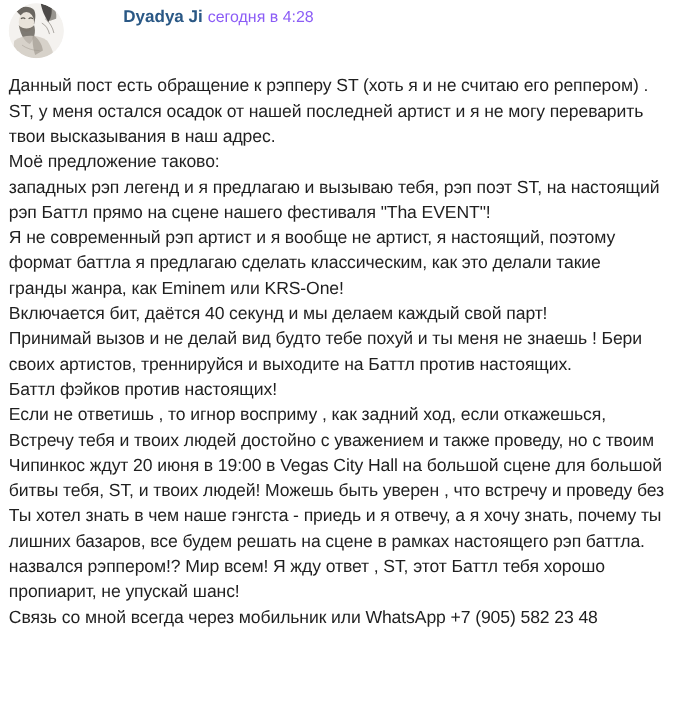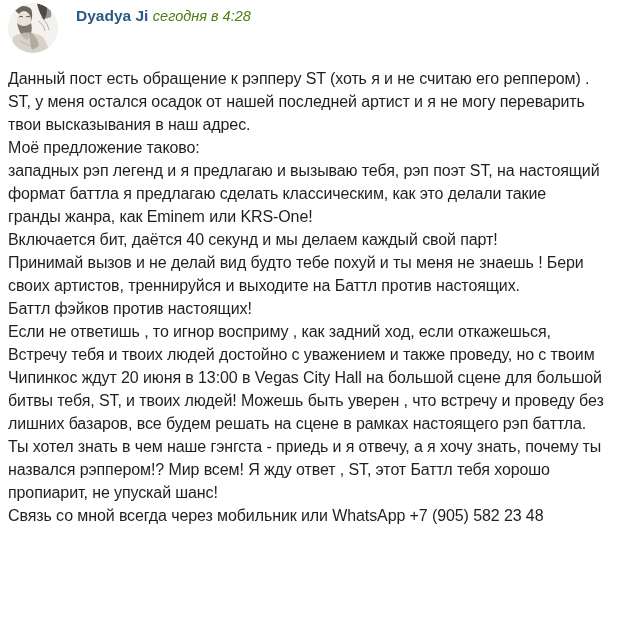--- a/index.html
+++ b/index.html
@@ -37,28 +37,28 @@
     padding-top: 2px;
   }
   .author-link {
     display: inline-block;
     font-weight: 700;
     font-size: 15.5px;
     line-height: 21px;
     color: #2a5885;
     cursor: pointer;
     text-decoration: none;
+    margin-left: 36px;
   }
   .post-timestamp {
     display: inline-block;
     font-size: 14.5px;
     line-height: 20px;
-    color: #4d7c0f;
+    color: #8b5cf6;
     cursor: pointer;
-    font-style: italic;
   }
   .post-text {
     margin-top: 12px;
     font-size: 16px;
     line-height: 23px;
     letter-spacing: -0.1px;
     color: #1f1f1f;
   }
   .post-text .line {
     white-space: pre;
@@ -98,29 +98,31 @@
       <a class="author-link">Dyadya Ji</a>
       <div class="post-timestamp">сегодня в 4:28</div>
     </div>
   </div>
   <div class="post-text">
       <div class="line">Данный пост есть обращение к рэпперу ST (хоть я и не считаю его реппером) .</div>
       <div class="line">ST, у меня остался осадок от нашей последней артист и я не могу переварить</div>
       <div class="line">твои высказывания в наш адрес.</div>
       <div class="line">Моё предложение таково:</div>
       <div class="line">западных рэп легенд и я предлагаю и вызываю тебя, рэп поэт ST, на настоящий</div>
+      <div class="line">рэп Баттл прямо на сцене нашего фестиваля "Tha EVENT"!</div>
+      <div class="line">Я не современный рэп артист и я вообще не артист, я настоящий, поэтому</div>
       <div class="line">формат баттла я предлагаю сделать классическим, как это делали такие</div>
       <div class="line">гранды жанра, как Eminem или KRS-One!</div>
       <div class="line">Включается бит, даётся 40 секунд и мы делаем каждый свой парт!</div>
       <div class="line">Принимай вызов и не делай вид будто тебе похуй и ты меня не знаешь ! Бери</div>
       <div class="line">своих артистов, треннируйся и выходите на Баттл против настоящих.</div>
       <div class="line">Баттл фэйков против настоящих!</div>
       <div class="line">Если не ответишь , то игнор восприму , как задний ход, если откажешься,</div>
       <div class="line">Встречу тебя и твоих людей достойно с уважением и также проведу, но с твоим</div>
-      <div class="line">Чипинкос ждут 20 июня в 13:00 в Vegas City Hall на большой сцене для большой</div>
+      <div class="line">Чипинкос ждут 20 июня в 19:00 в Vegas City Hall на большой сцене для большой</div>
       <div class="line">битвы тебя, ST, и твоих людей! Можешь быть уверен , что встречу и проведу без</div>
+      <div class="line">Ты хотел знать в чем наше гэнгста - приедь и я отвечу, а я хочу знать, почему ты</div>
       <div class="line">лишних базаров, все будем решать на сцене в рамках настоящего рэп баттла.</div>
-      <div class="line">Ты хотел знать в чем наше гэнгста - приедь и я отвечу, а я хочу знать, почему ты</div>
       <div class="line">назвался рэппером!? Мир всем! Я жду ответ , ST, этот Баттл тебя хорошо</div>
       <div class="line">пропиарит, не упускай шанс!</div>
       <div class="line">Связь со мной всегда через мобильник или WhatsApp +7 (905) 582 23 48</div>
     </div>
 </div>
 
 </body></html>

